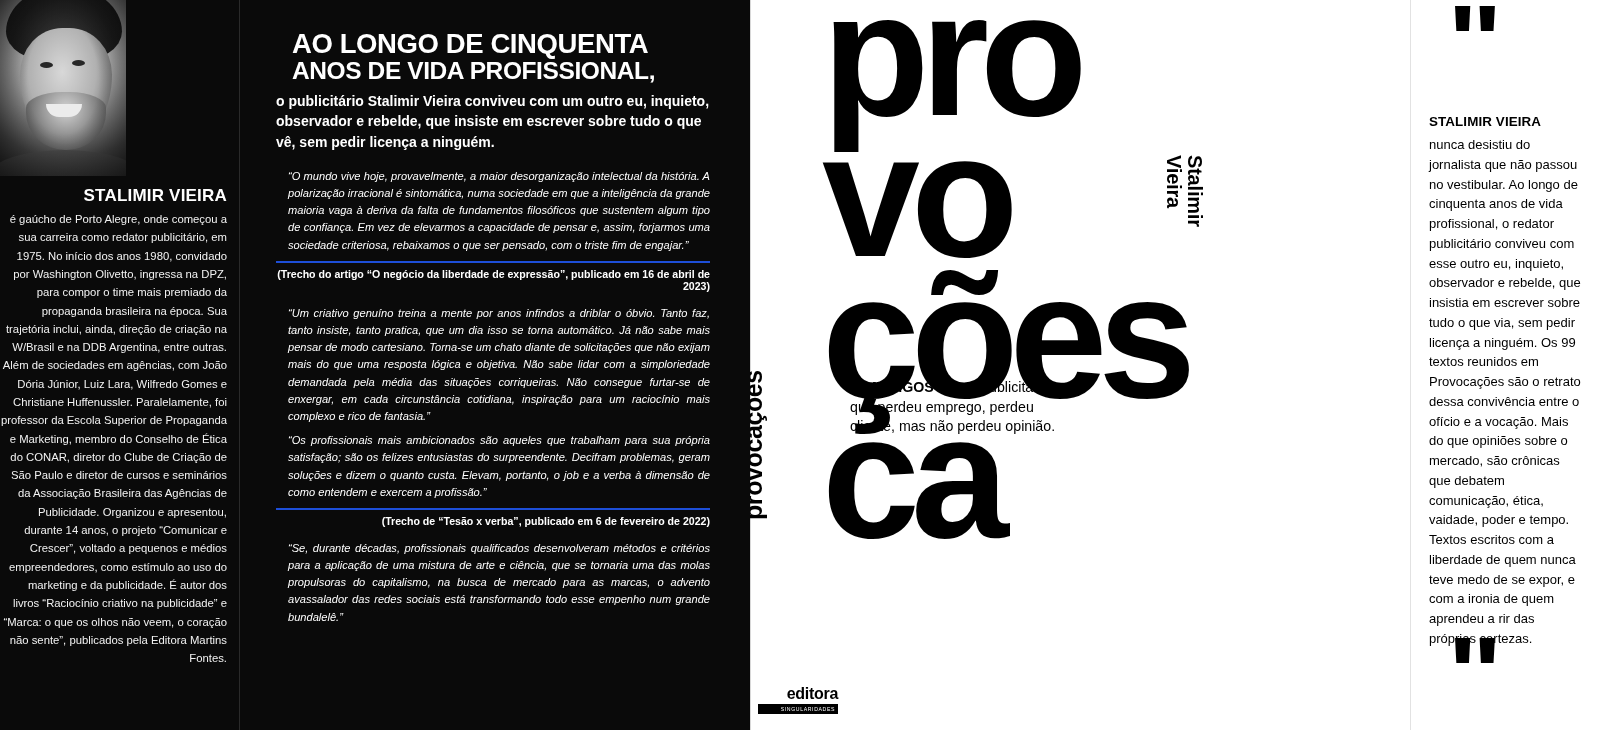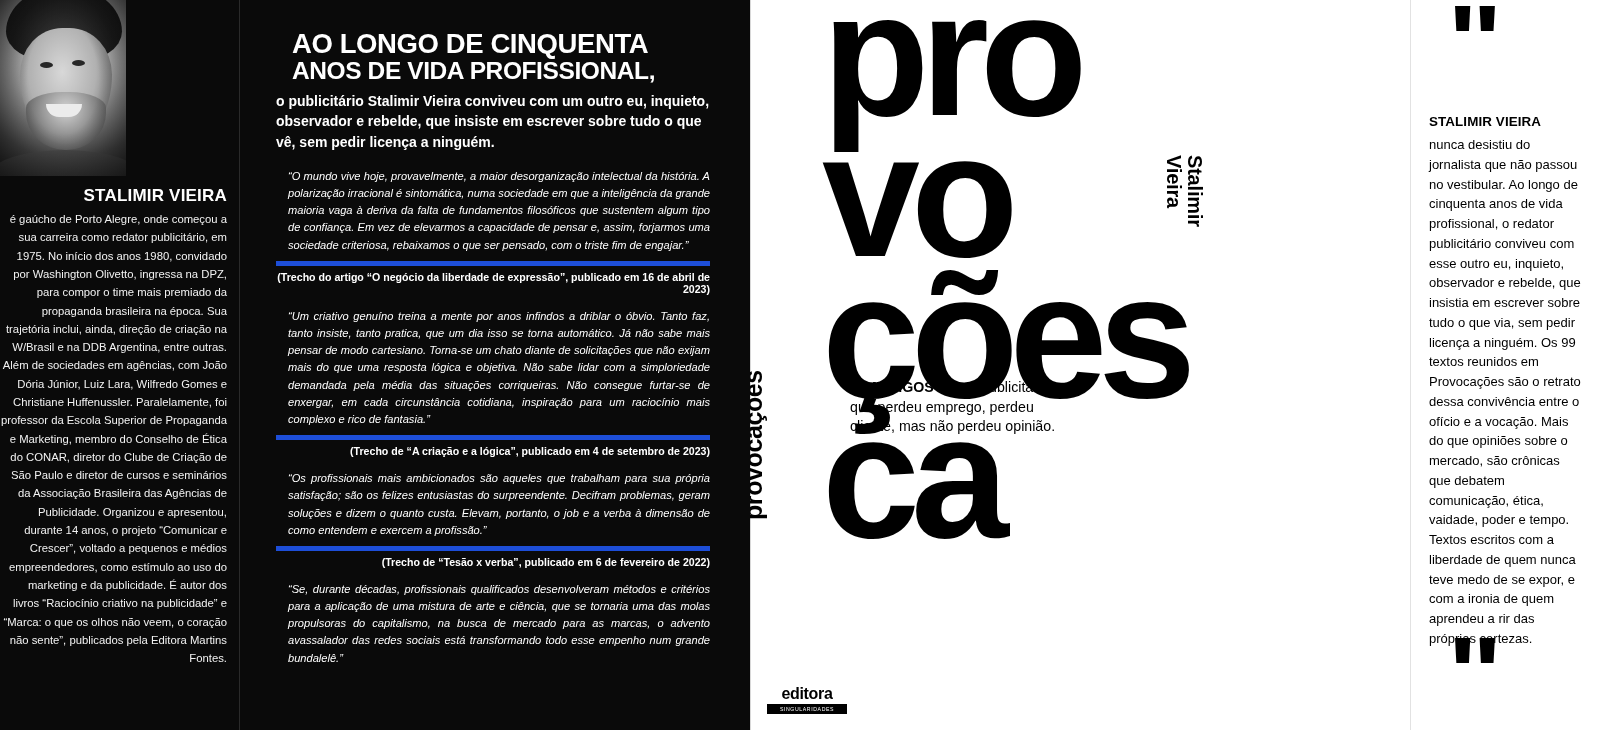--- a/index.html
+++ b/index.html
@@ -132,21 +132,21 @@
     font-size: 11.1px;
     line-height: 1.55;
     font-style: italic;
     text-align: justify;
     margin: 0 0 7px 12px;
   }
   .quote-src {
     font-size: 10.6px;
     font-weight: 700;
     text-align: right;
-    border-top: 5px solid #1d4ed8;
+    border-top: 2px solid #1d4ed8;
     padding-top: 5px;
     margin: 0 0 13px 0;
   }
 
   
   .front-cover {
     position: relative;
     width: 850px;
     flex: 0 0 850px;
     height: 730px;
@@ -208,24 +208,24 @@
     width: 215px;
     font-size: 14.2px;
     line-height: 1.38;
     font-weight: 400;
     z-index: 5;
   }
   .cover-blurb b { font-weight: 700; }
 
   .publisher {
     position: absolute;
-    left: 17px;
+    left: 8px;
     bottom: 16px;
     width: 80px;
-    text-align: center;
+    text-align: right;
   }
   .publisher .pub-name {
     font-size: 16px;
     font-weight: 700;
     letter-spacing: -0.3px;
     line-height: 1;
   }
   .publisher .pub-sub {
     margin-top: 2px;
     font-size: 5.2px;
@@ -296,21 +296,20 @@
         <span class="l2">ANOS DE VIDA PROFISSIONAL,</span>
       </h1>
       <p class="subhead">o publicitário Stalimir Vieira conviveu com um outro eu, inquieto, observador e rebelde, que insiste em escrever sobre tudo o que vê, sem pedir licença a ninguém.</p>
 
       <div class="quote-block">
         <p class="quote-text">“O mundo vive hoje, provavelmente, a maior desorganização intelectual da história. A polarização irracional é sintomática, numa sociedade em que a inteligência da grande maioria vaga à deriva da falta de fundamentos filosóficos que sustentem algum tipo de confiança. Em vez de elevarmos a capacidade de pensar e, assim, forjarmos uma sociedade criteriosa, rebaixamos o que ser pensado, com o triste fim de engajar.”</p>
         <p class="quote-src">(Trecho do artigo “O negócio da liberdade de expressão”, publicado em 16 de abril de 2023)</p>
       </div>
       <div class="quote-block">
         <p class="quote-text">“Um criativo genuíno treina a mente por anos infindos a driblar o óbvio. Tanto faz, tanto insiste, tanto pratica, que um dia isso se torna automático. Já não sabe mais pensar de modo cartesiano. Torna-se um chato diante de solicitações que não exijam mais do que uma resposta lógica e objetiva. Não sabe lidar com a simploriedade demandada pela média das situações corriqueiras. Não consegue furtar-se de enxergar, em cada circunstância cotidiana, inspiração para um raciocínio mais complexo e rico de fantasia.”</p>
-        <p class="quote-src">(Trecho de “A criação e a lógica”, publicado em 4 de setembro de 2023)</p>
       </div>
       <div class="quote-block">
         <p class="quote-text">“Os profissionais mais ambicionados são aqueles que trabalham para sua própria satisfação; são os felizes entusiastas do surpreendente. Decifram problemas, geram soluções e dizem o quanto custa. Elevam, portanto, o job e a verba à dimensão de como entendem e exercem a profissão.”</p>
         <p class="quote-src">(Trecho de “Tesão x verba”, publicado em 6 de fevereiro de 2022)</p>
       </div>
       <div class="quote-block">
         <p class="quote-text">“Se, durante décadas, profissionais qualificados desenvolveram métodos e critérios para a aplicação de uma mistura de arte e ciência, que se tornaria uma das molas propulsoras do capitalismo, na busca de mercado para as marcas, o advento avassalador das redes sociais está transformando todo esse empenho num grande bundalelê.”</p>
 
       </div>
     </div>

